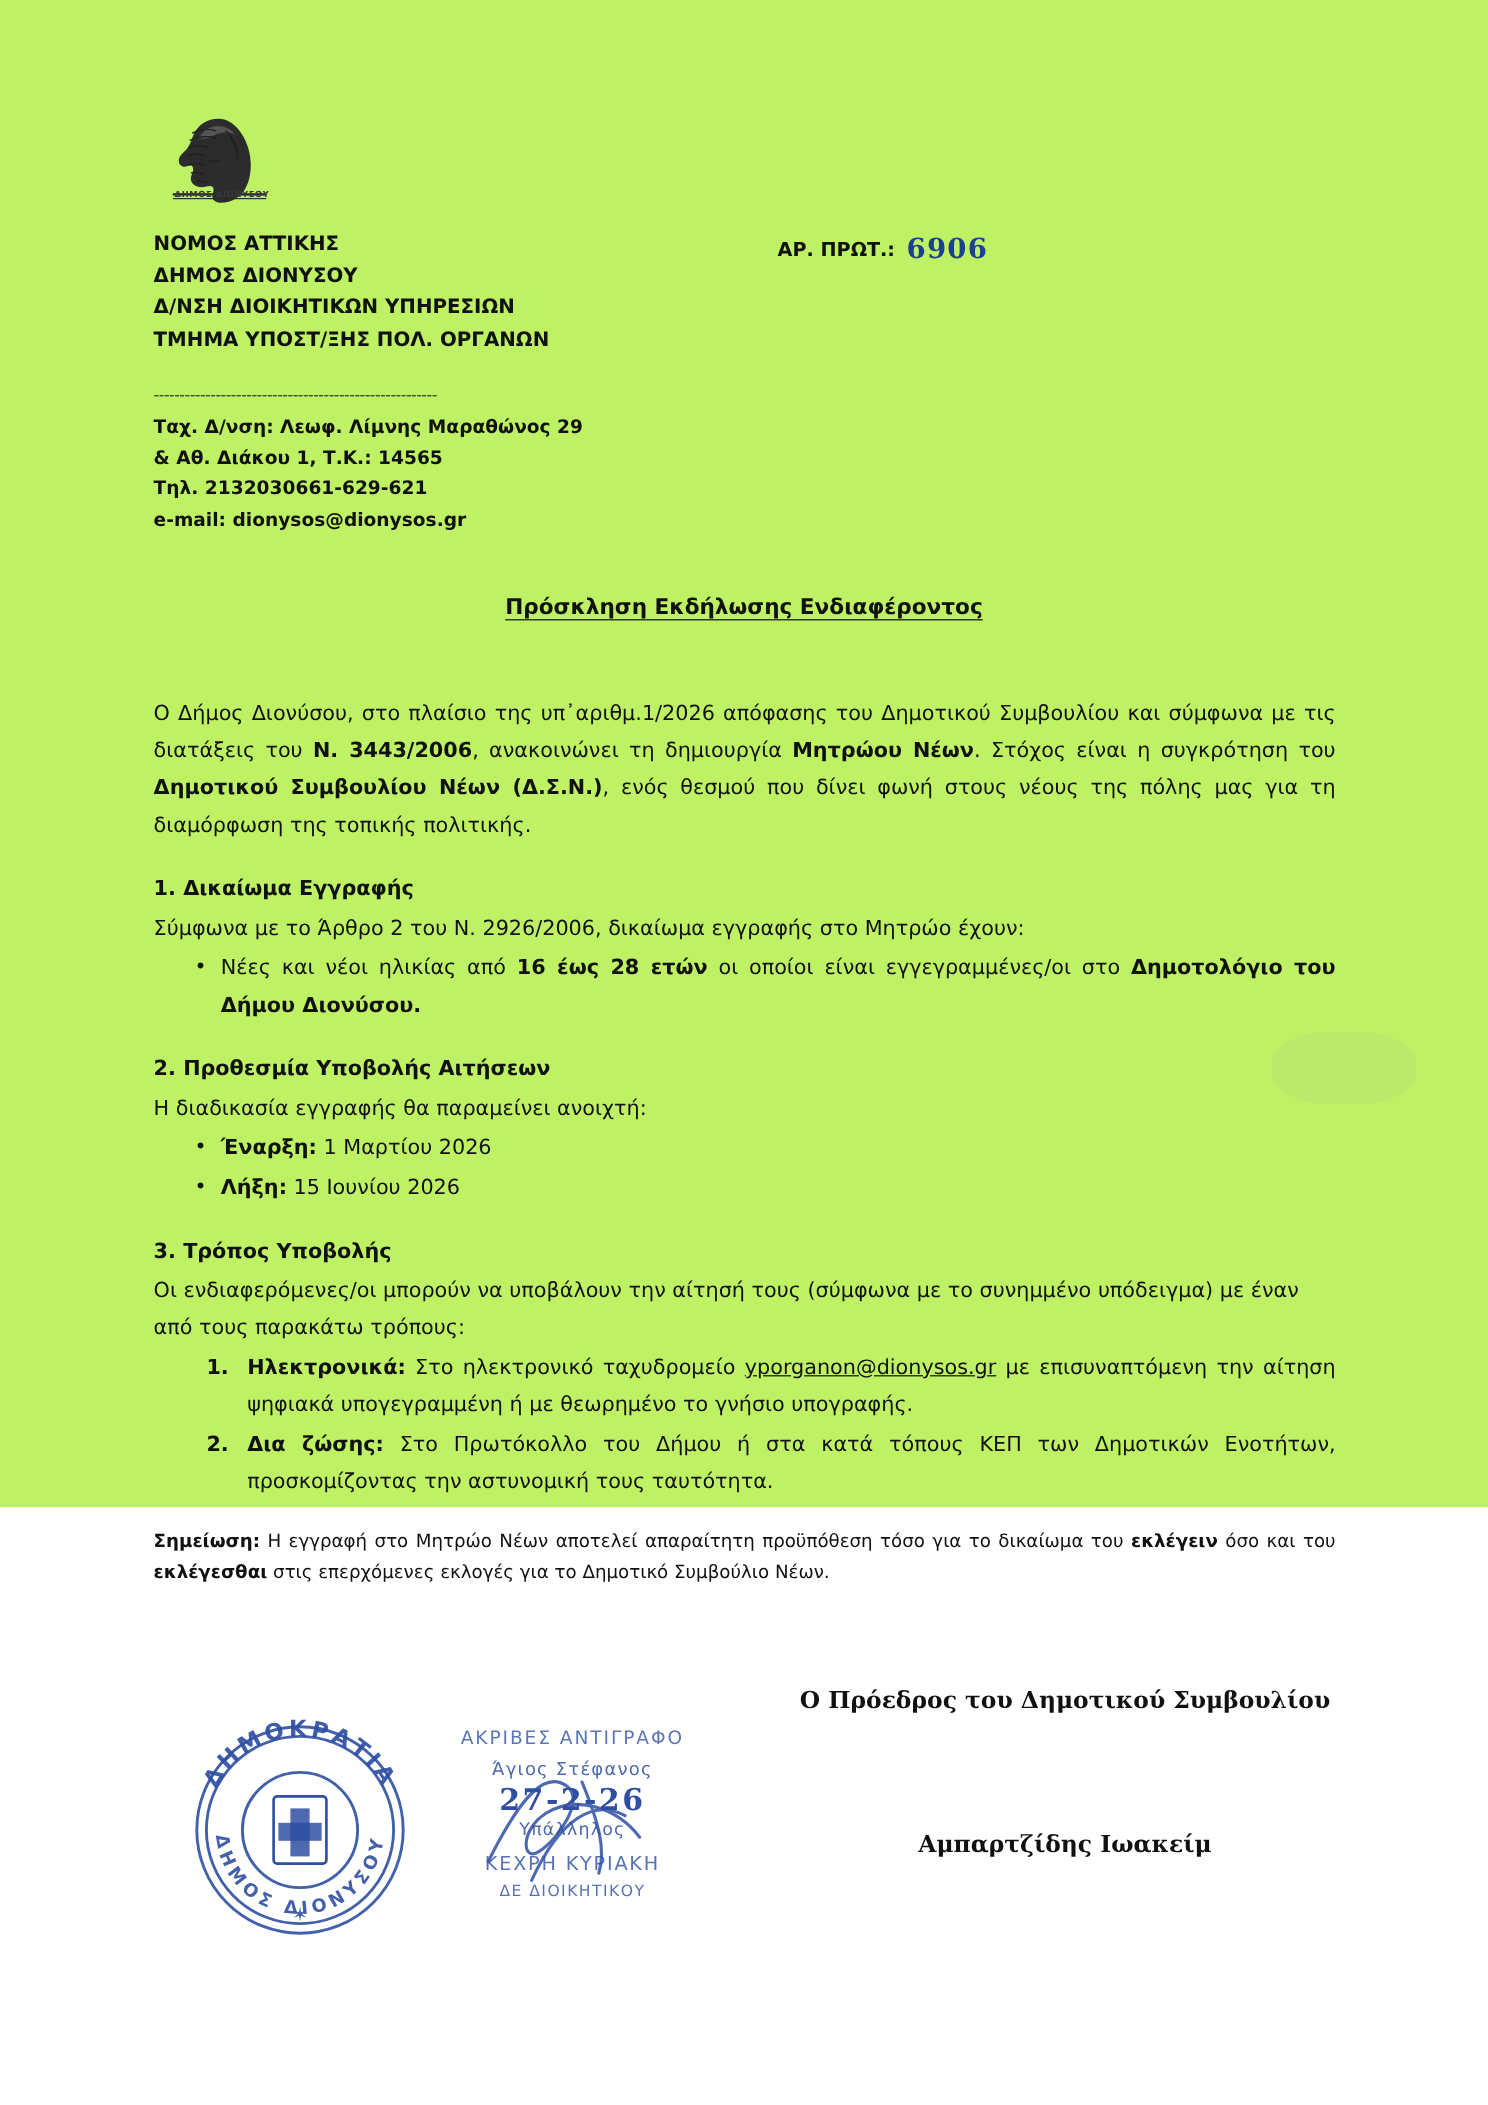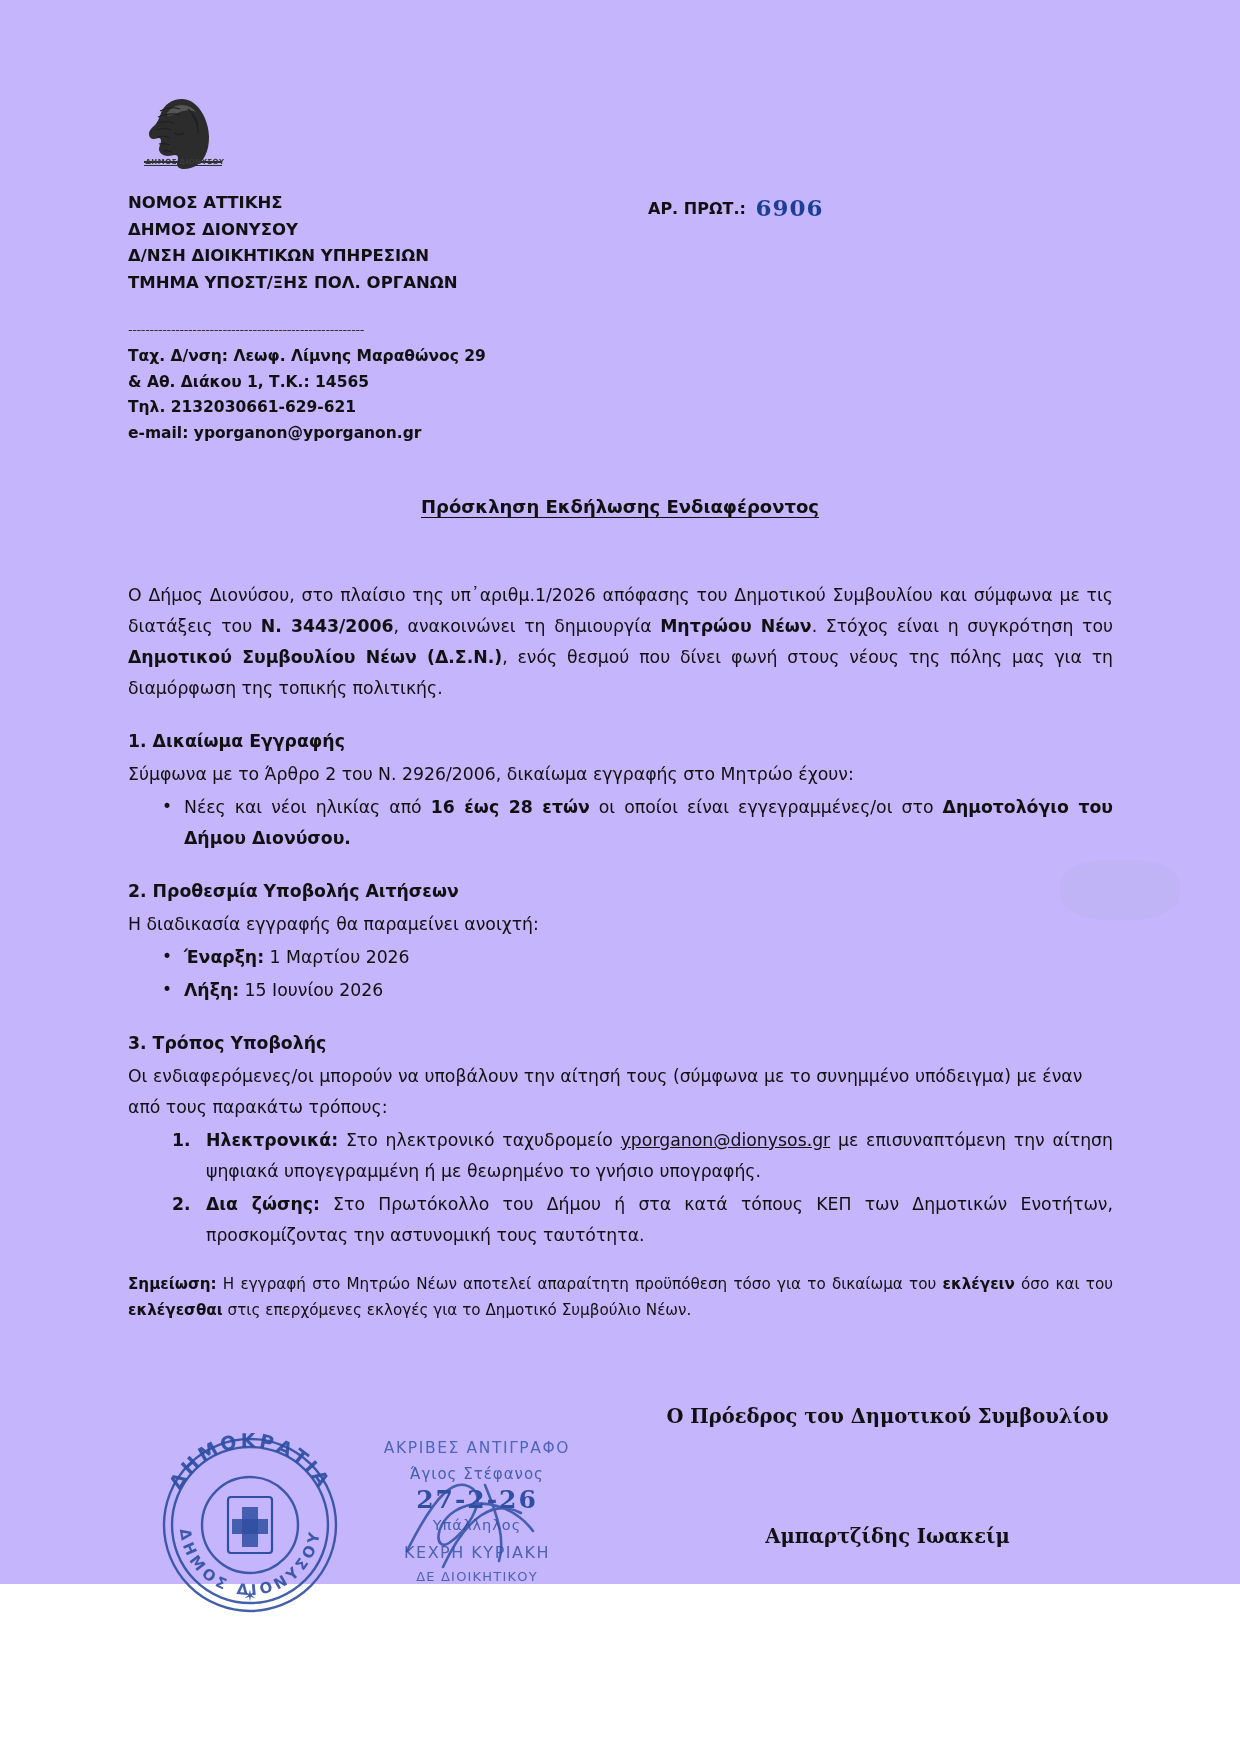--- a/index.html
+++ b/index.html
@@ -13,22 +13,22 @@
     height: 1754px;
     position: relative;
     font-family: "DejaVu Sans", "Liberation Sans", sans-serif;
     color: #111111;
     overflow: hidden;
   }
   .page {
     position: absolute;
     top: 0; left: 0;
     width: 1240px;
-    height: 1584px;
-    background: #c4b5fd;
+    height: 1256px;
+    background: #bef264;
   }
   
   .emblem {
     position: absolute;
     left: 130px;
     top: 95px;
     width: 105px;
     height: 75px;
   }
   .emblem svg { display:block; }
@@ -282,21 +282,21 @@
     <div>ΝΟΜΟΣ ΑΤΤΙΚΗΣ</div>
     <div>ΔΗΜΟΣ ΔΙΟΝΥΣΟΥ</div>
     <div>Δ/ΝΣΗ ΔΙΟΙΚΗΤΙΚΩΝ ΥΠΗΡΕΣΙΩΝ</div>
     <div>ΤΜΗΜΑ ΥΠΟΣΤ/ΞΗΣ ΠΟΛ. ΟΡΓΑΝΩΝ</div>
   </div>
   <div class="dashline">-------------------------------------------------------</div>
   <div class="addr-block">
     <div>Ταχ. Δ/νση: Λεωφ. Λίμνης Μαραθώνος 29</div>
     <div>&amp; Αθ. Διάκου 1, Τ.Κ.: 14565</div>
     <div>Τηλ. 2132030661-629-621</div>
-    <div>e-mail: yporganon@yporganon.gr</div>
+    <div>e-mail: dionysos@dionysos.gr</div>
   </div>
 
   <div class="meta-block">
     <div class="meta-row">
       <span class="meta-label">ΑΡ. ΠΡΩΤ.:</span>
       <span class="hand">6906</span>
     </div>
   </div>
 
   <div class="doc-title">

